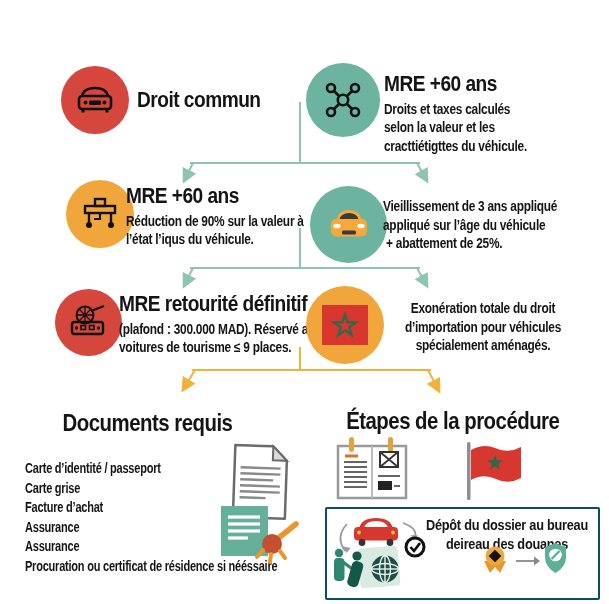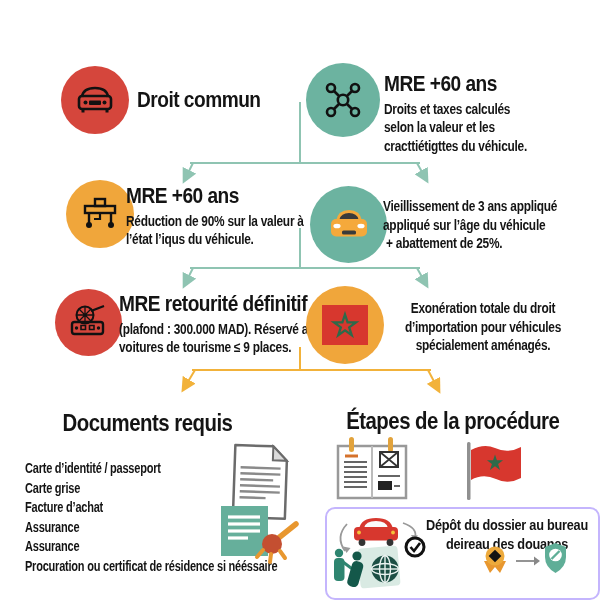--- a/index.html
+++ b/index.html
@@ -11,21 +11,21 @@
   .c-red{background:#D5463C;}
   .c-teal{background:#6CB3A0;}
   .c-orange{background:#F0A63B;}
   .flow-block{position:absolute;transform:scaleX(.85);transform-origin:0 0;}
   .flow-block.center{transform-origin:50% 0;text-align:center;}
   .t-head{font-size:22.5px;font-weight:700;letter-spacing:-.6px;white-space:pre;line-height:1.06;margin-bottom:4px;}
   .t-line{font-size:14px;font-weight:700;letter-spacing:-.3px;white-space:pre;line-height:1.33;}
   .section-title{position:absolute;font-size:24px;font-weight:700;letter-spacing:-.6px;text-align:center;transform:scaleX(.85);transform-origin:50% 0;white-space:pre;}
   .doc-list{position:absolute;transform:scaleX(.76);transform-origin:0 0;}
   .doc-list .t-line{font-size:14.5px;line-height:19.5px;}
-  .proc-box{position:absolute;border:2px solid #c4b5fd;border-radius:10px;background:#fff;}
+  .proc-box{position:absolute;border:2px solid #0c4a6e;border-radius:2px;background:#fff;}
   .box-text{position:absolute;transform:scaleX(.85);transform-origin:50% 0;text-align:center;}
   .box-text .t-line{font-size:15px;line-height:19px;}
 </style>
 </head>
 <body>
 
 <div class="canvas">
 
   <svg class="abs" style="left:0;top:0" width="609" height="604" viewBox="0 0 609 604">
     <defs>

